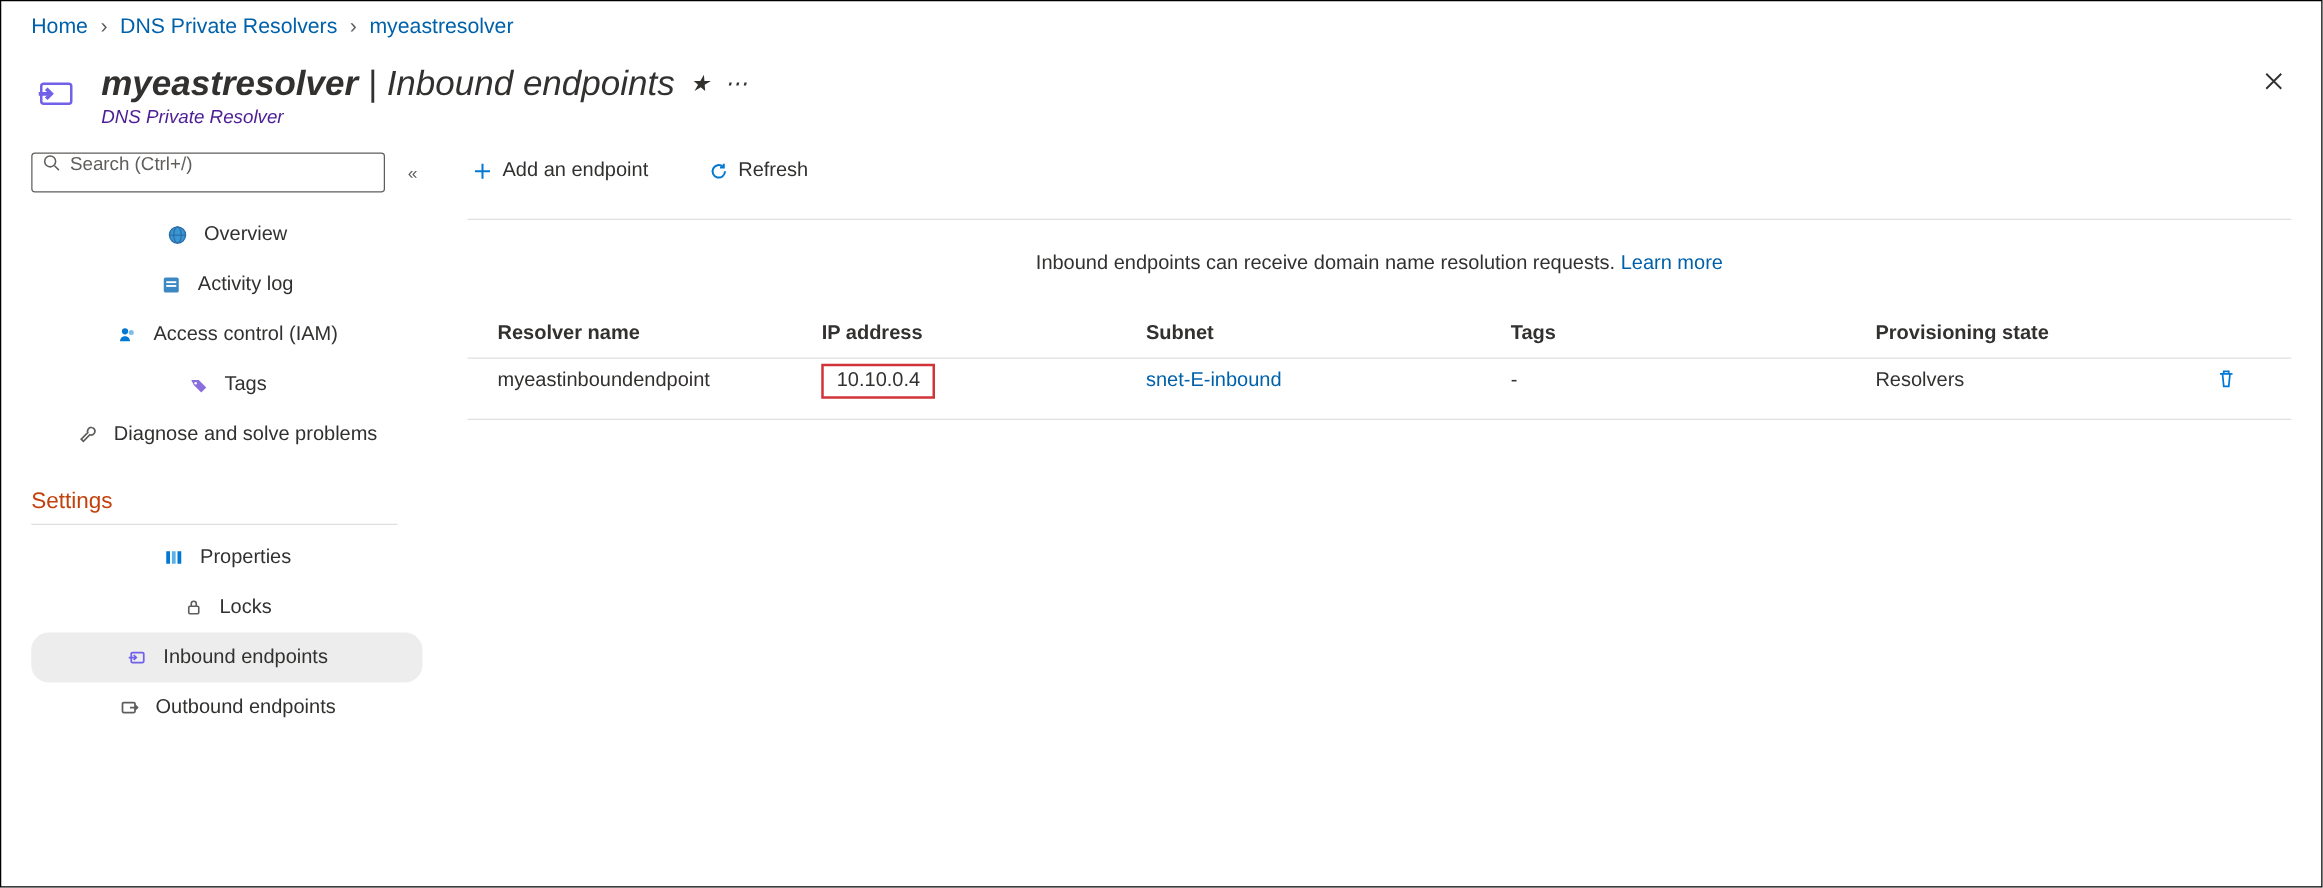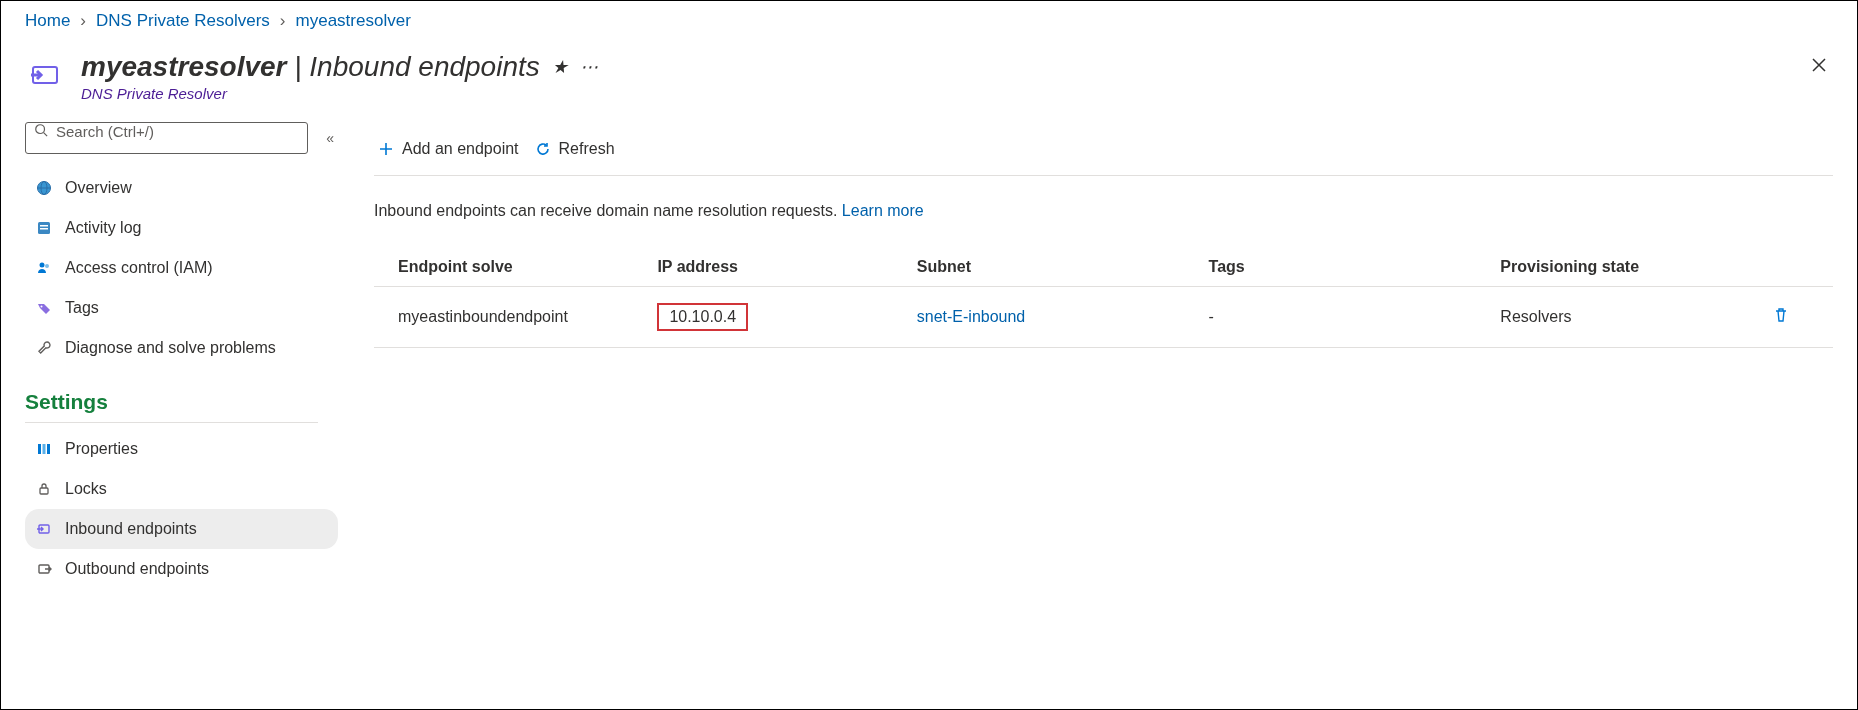--- a/index.html
+++ b/index.html
@@ -99,75 +99,77 @@
     .nav-item {
       display: flex;
       align-items: center;
       gap: 12px;
       height: 40px;
       padding: 0 10px;
       font-size: 16px;
       color: #323130;
       cursor: pointer;
       border-radius: 2px;
+      justify-content: center;
     }
     .nav-item.selected { background: #ededed; border-radius: 14px; }
     .nav-item .icon { width: 18px; height: 18px; display:flex; align-items:center; justify-content:center; }
     .nav-header {
-      font-size: 21px;
-      font-weight: 700;
-      color: #15803d;
+      font-size: 18px;
+      font-weight: 400;
+      color: #c2410c;
       padding: 22px 10px 8px 0;
       border-bottom: 1px solid #e1dfdd;
       margin-bottom: 6px;
       margin-right: 20px;
     }
     
     .main {
       flex: 1;
       padding: 0 24px 0 28px;
       overflow: auto;
     }
     .toolbar {
       display: flex;
+      align-items: flex-start;
+      gap: 40px;
+      height: 54px;
+      border-bottom: 1px solid #e1dfdd;
+    }
+    .toolbar-btn {
+      display: flex;
       align-items: center;
       gap: 8px;
-      height: 54px;
-      border-bottom: 1px solid #e1dfdd;
-    }
-    .toolbar-btn {
-      display: flex;
-      align-items: center;
-      gap: 8px;
       font-size: 16px;
       color: #323130;
       cursor: pointer;
       padding: 6px 4px;
     }
     .toolbar-btn .ticon { color:#0061ab; display:flex; align-items:center;}
     .info-line {
       font-size: 16px;
       color: #323130;
       padding: 26px 0 28px 0;
+      text-align: center;
     }
     .info-line a { color:#0061ab; text-decoration:none; cursor:pointer;}
     
     .tbl { width: 100%; border-collapse: collapse; }
     .tbl th {
       text-align: left;
       font-weight: 600;
       font-size: 16px;
       color: #323130;
       padding: 10px 12px 10px 24px;
       border-bottom: 1px solid #e1dfdd;
     }
     .tbl td {
       font-size: 16px;
       color: #323130;
-      padding: 16px 12px 16px 24px;
+      padding: 4px 12px 16px 24px;
       border-bottom: 1px solid #e1dfdd;
       vertical-align: middle;
     }
     .tbl td a { color:#0061ab; text-decoration:none; cursor:pointer;}
     .ip-highlight {
       border: 2px solid #d13438;
       padding: 3px 10px;
       display: inline-block;
     }
     .del-icon { color:#0061ab; cursor:pointer; }
@@ -342,21 +344,21 @@
       </div>
     </div>
 
     <div class="info-line">
       <span>Inbound endpoints can receive domain name resolution requests. </span><a>Learn more</a>
     </div>
 
     <table class="tbl">
       <thead>
         <tr>
-          <th class="col-name">Endpoint solve</th>
+          <th class="col-name">Resolver name</th>
           <th class="col-ip">IP address</th>
           <th class="col-subnet">Subnet</th>
           <th class="col-tags">Tags</th>
           <th class="col-state">Provisioning state</th>
           <th class="col-act"></th>
         </tr>
       </thead>
       <tbody>
         <tr>
           <td>myeastinboundendpoint</td>

